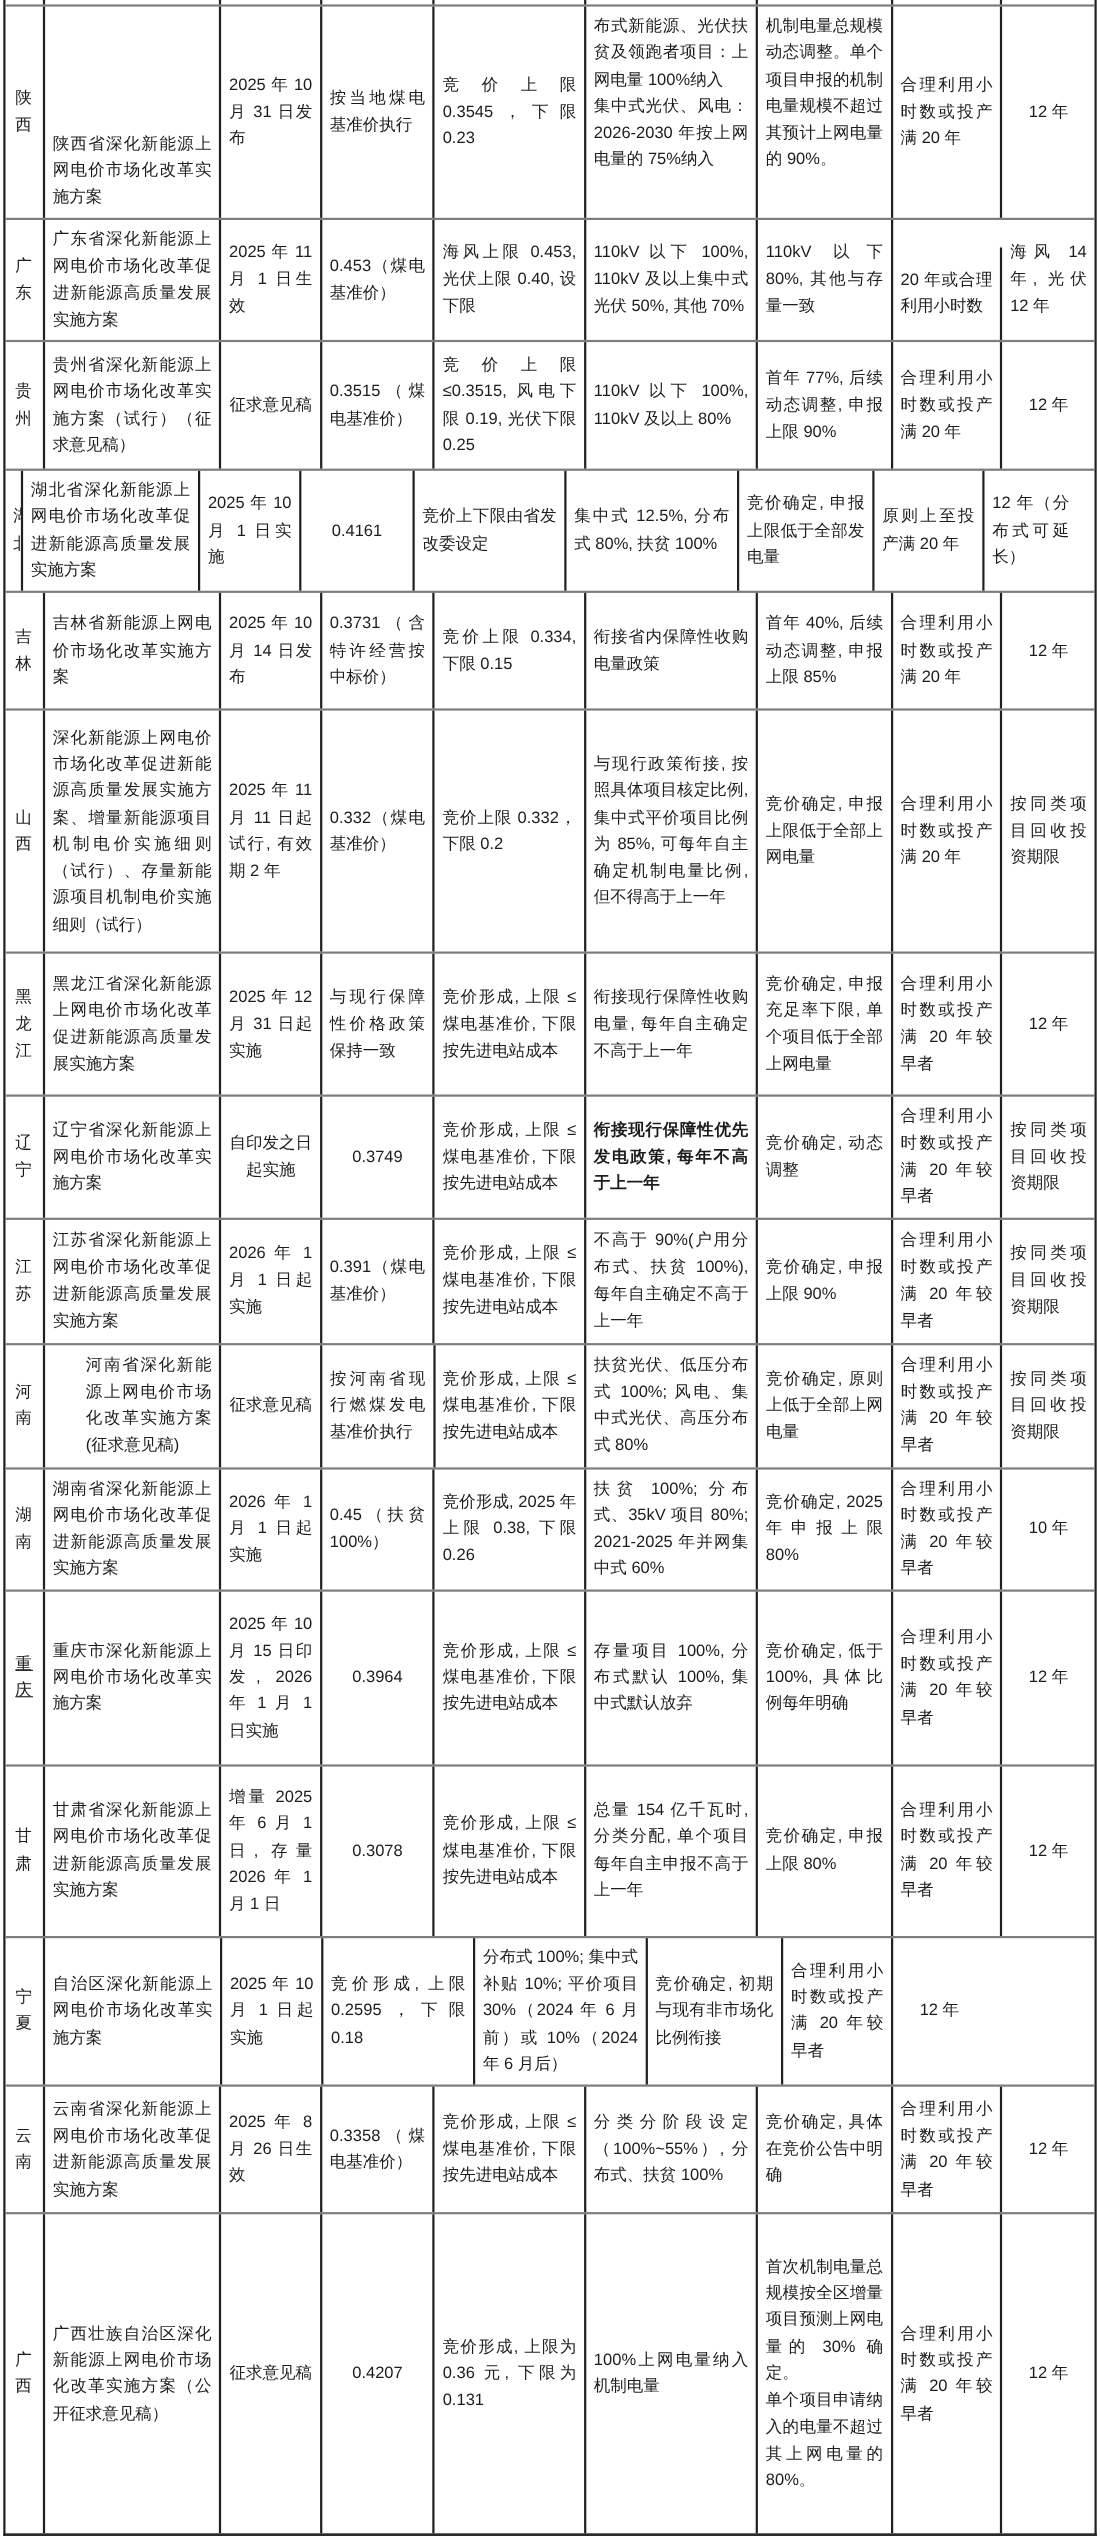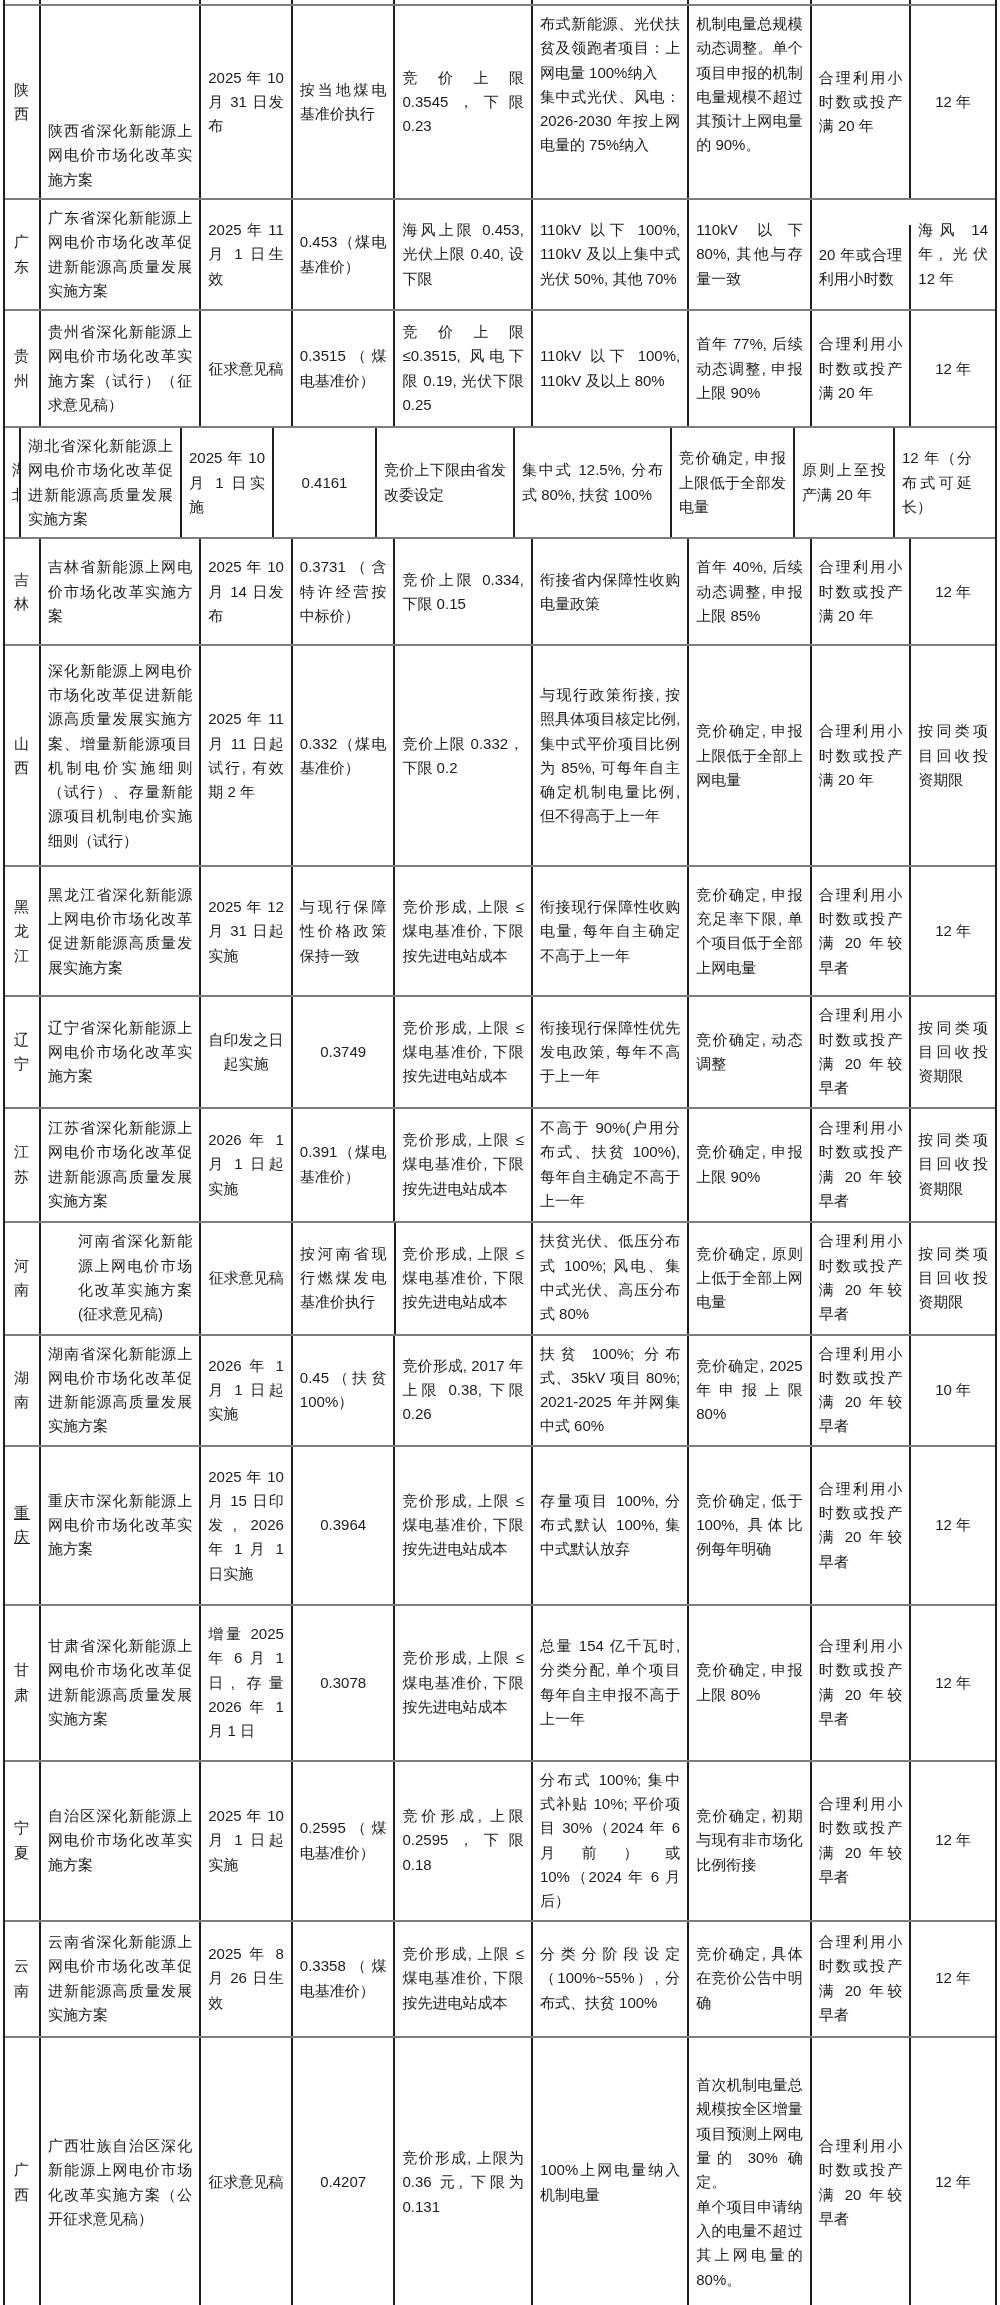--- a/index.html
+++ b/index.html
@@ -288,21 +288,21 @@
         </div>
         <div class="cell center" style="width: 92px;">
           <div class="txt">自印发之日起实施</div>
         </div>
         <div class="cell center" style="width: 103px;">
           <div class="txt">0.3749</div>
         </div>
         <div class="cell" style="width: 138px;">
           <div class="txt">竞价形成, 上限 ≤煤电基准价, 下限按先进电站成本</div>
         </div>
-        <div class="cell" style="width: 157px;">
+        <div class="cell" style="width: 157px; font-weight: bold;">
           <div class="txt">衔接现行保障性优先发电政策, 每年不高于上一年</div>
         </div>
         <div class="cell" style="width: 123px;">
           <div class="txt">竞价确定, 动态调整</div>
         </div>
         <div class="cell" style="width: 100px;">
           <div class="txt">合理利用小时数或投产满 20 年较早者</div>
         </div>
         <div class="cell" style="width: 84px;">
           <div class="txt">按同类项目回收投资期限</div>
@@ -373,21 +373,21 @@
         <div class="cell" style="width: 161px;">
           <div class="txt">湖南省深化新能源上网电价市场化改革促进新能源高质量发展实施方案</div>
         </div>
         <div class="cell" style="width: 92px;">
           <div class="txt">2026 年 1 月 1 日起实施</div>
         </div>
         <div class="cell" style="width: 103px;">
           <div class="txt">0.45（扶贫 100%）</div>
         </div>
         <div class="cell" style="width: 138px;">
-          <div class="txt">竞价形成, 2017 年上限 0.38, 下限 0.26</div>
+          <div class="txt">竞价形成, 2025 年上限 0.38, 下限 0.26</div>
         </div>
         <div class="cell" style="width: 157px;">
           <div class="txt">扶贫 100%; 分布式、35kV 项目 80%; 2021-2025 年并网集中式 60%</div>
         </div>
         <div class="cell" style="width: 123px;">
           <div class="txt">竞价确定, 2025 年申报上限 80%</div>
         </div>
         <div class="cell" style="width: 100px;">
           <div class="txt">合理利用小时数或投产满 20 年较早者</div>
         </div>
@@ -455,23 +455,20 @@
       </div>
       <div class="row" style="min-height: 134px;">
         <div class="cell prov" style="width: 36px;">
           <div class="txt">宁夏</div>
         </div>
         <div class="cell" style="width: 161px;">
           <div class="txt">自治区深化新能源上网电价市场化改革实施方案</div>
         </div>
         <div class="cell" style="width: 92px;">
           <div class="txt">2025 年 10 月 1 日起实施</div>
-        </div>
-        <div class="cell" style="width: 103px;">
-          <div class="txt">0.2595（煤电基准价）</div>
         </div>
         <div class="cell" style="width: 138px;">
           <div class="txt">竞价形成, 上限 0.2595，下限 0.18</div>
         </div>
         <div class="cell" style="width: 157px;">
           <div class="txt">分布式 100%; 集中式补贴 10%; 平价项目 30%（2024 年 6 月前）或 10%（2024 年 6 月后）</div>
         </div>
         <div class="cell" style="width: 123px;">
           <div class="txt">竞价确定, 初期与现有非市场化比例衔接</div>
         </div>

